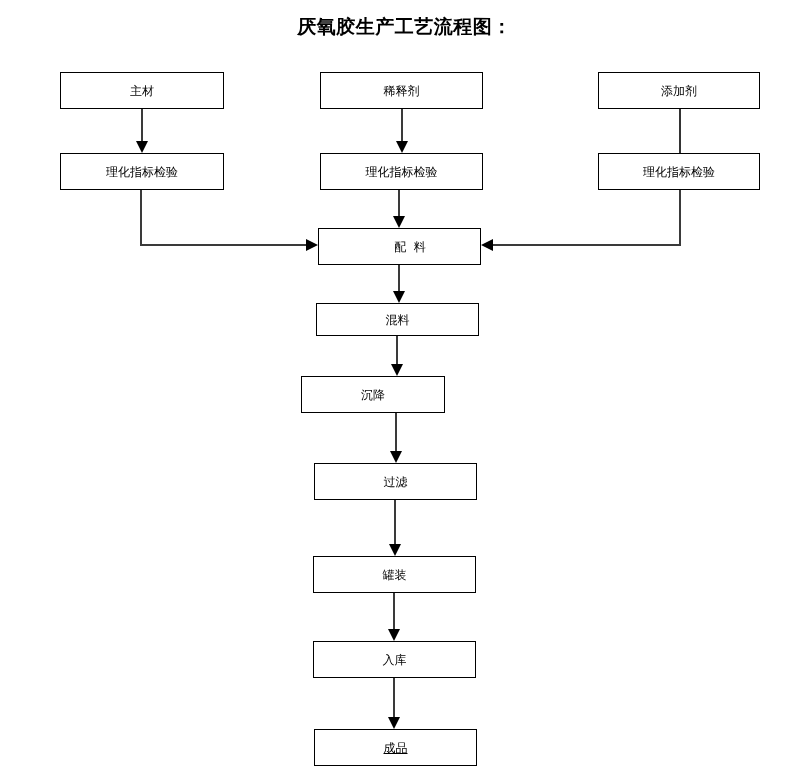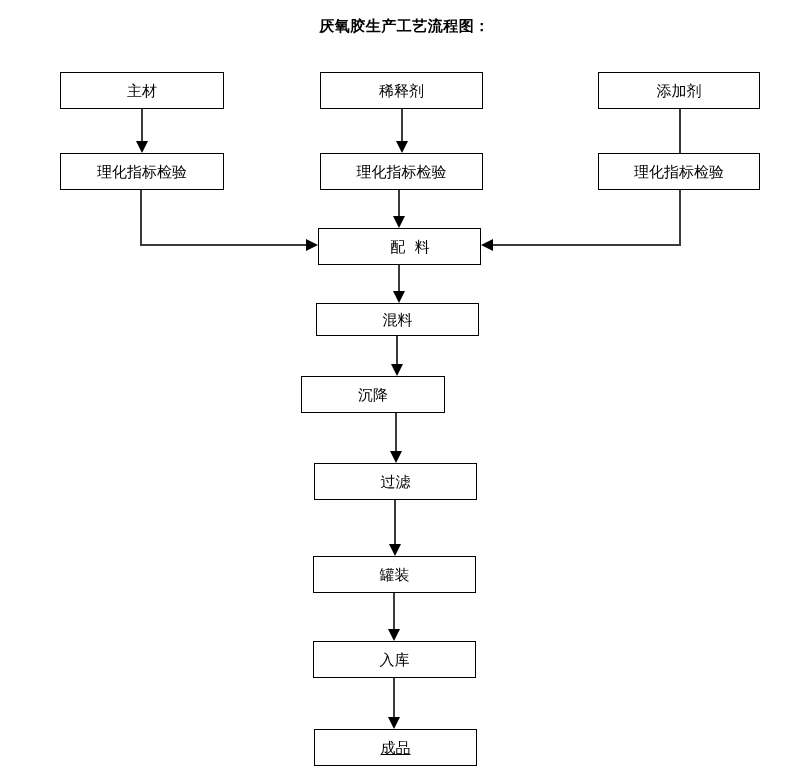--- a/index.html
+++ b/index.html
@@ -18,35 +18,35 @@
     position: relative;
     width: 809px;
     height: 779px;
   }
   #title {
     position: absolute;
     left: 0;
     top: 16px;
     width: 809px;
     text-align: center;
-    font-size: 15px;
+    font-size: 19px;
     font-weight: bold;
     letter-spacing: 0.5px;
     line-height: 20px;
     white-space: pre;
   }
   .node {
     position: absolute;
     box-sizing: border-box;
     border: 1.6px solid #000000;
     background: #ffffff;
     display: flex;
     align-items: center;
     justify-content: center;
-    font-size: 15px;
+    font-size: 12px;
     line-height: 18px;
     white-space: pre;
     color: #000000;
   }
   svg#edges {
     position: absolute;
     left: 0;
     top: 0;
     width: 809px;
     height: 779px;

